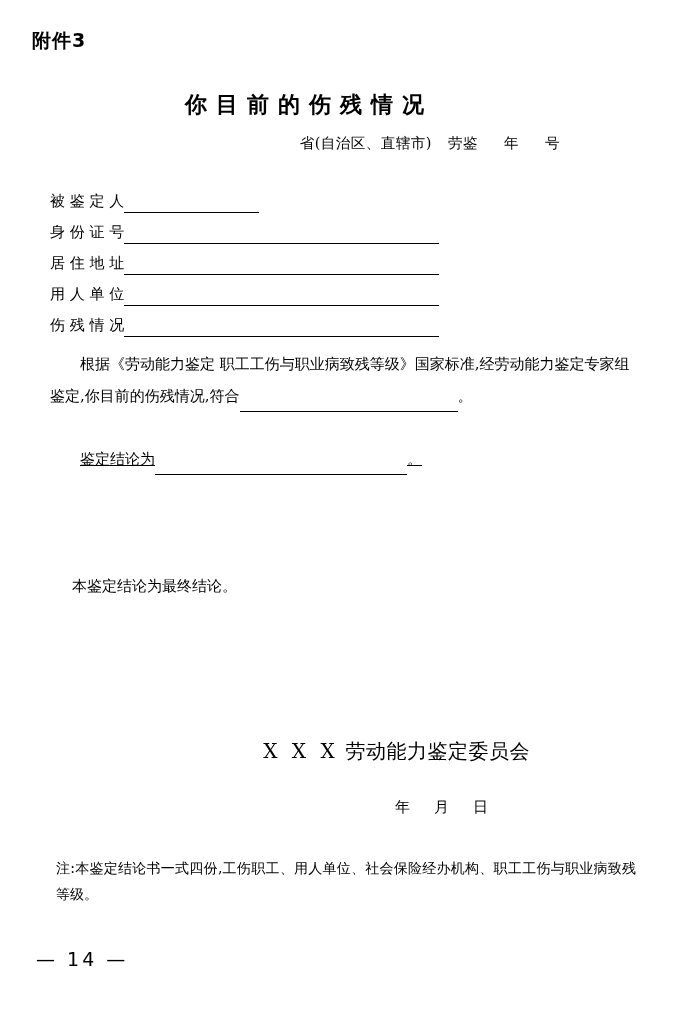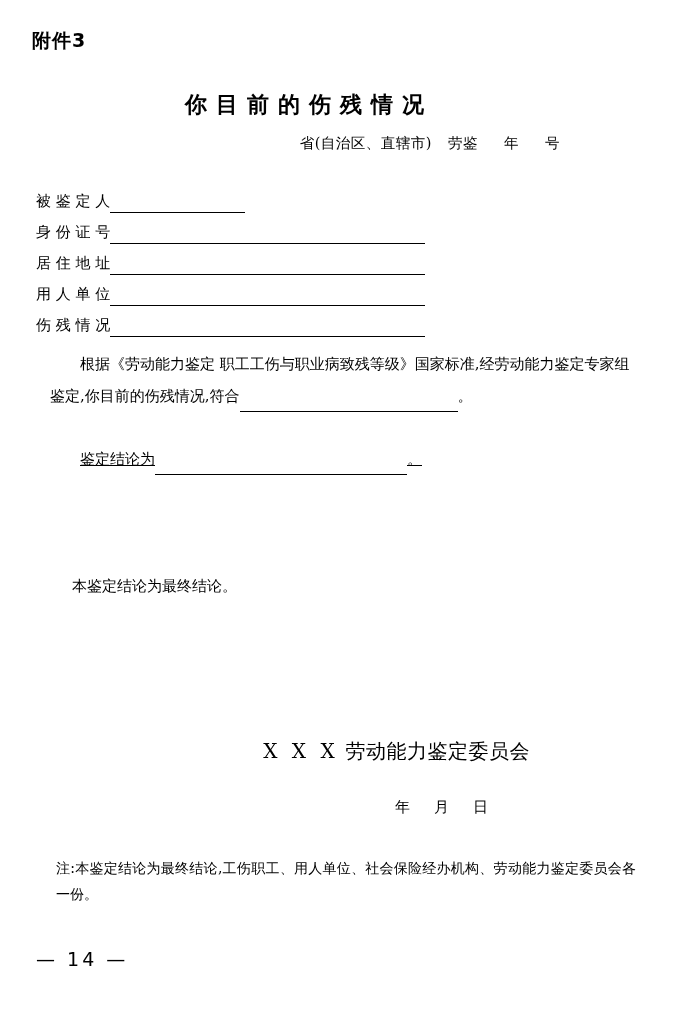--- a/index.html
+++ b/index.html
@@ -53,21 +53,21 @@
     top: 134px;
     font-size: 14.5px;
     letter-spacing: 0.5px;
   }
   .serial-line .gap-sm { display: inline-block; width: 16px; }
   .serial-line .gap-md { display: inline-block; width: 26px; }
 
   
   .fields {
     position: absolute;
-    left: 36px;
+    left: 50px;
     top: 182px;
     width: 590px;
   }
   .field-row {
     display: flex;
     align-items: flex-end;
     height: 31px;
     font-size: 15px;
   }
   .field-label {
@@ -208,17 +208,17 @@
   </div>
 
   <div class="sig-org">
     <span class="sig-x">Ⅹ Ⅹ Ⅹ</span>&nbsp;<span>劳动能力鉴定委员会</span>
   </div>
 
   <div class="sig-date">
     <span>年</span><span class="dgap"></span><span>月</span><span class="dgap"></span><span>日</span>
   </div>
 
-  <div class="note">注:本鉴定结论为最终结论,工伤职工、用人单位、社会保险经办机构、劳动能力鉴定委员会各一份。</div>
+  <div class="note">注:本鉴定结论书一式四份,工伤职工、用人单位、社会保险经办机构、职工工伤与职业病致残等级。</div>
 
   <div class="page-number">— 14 —</div>
 
 </div>
 
 </body></html>

